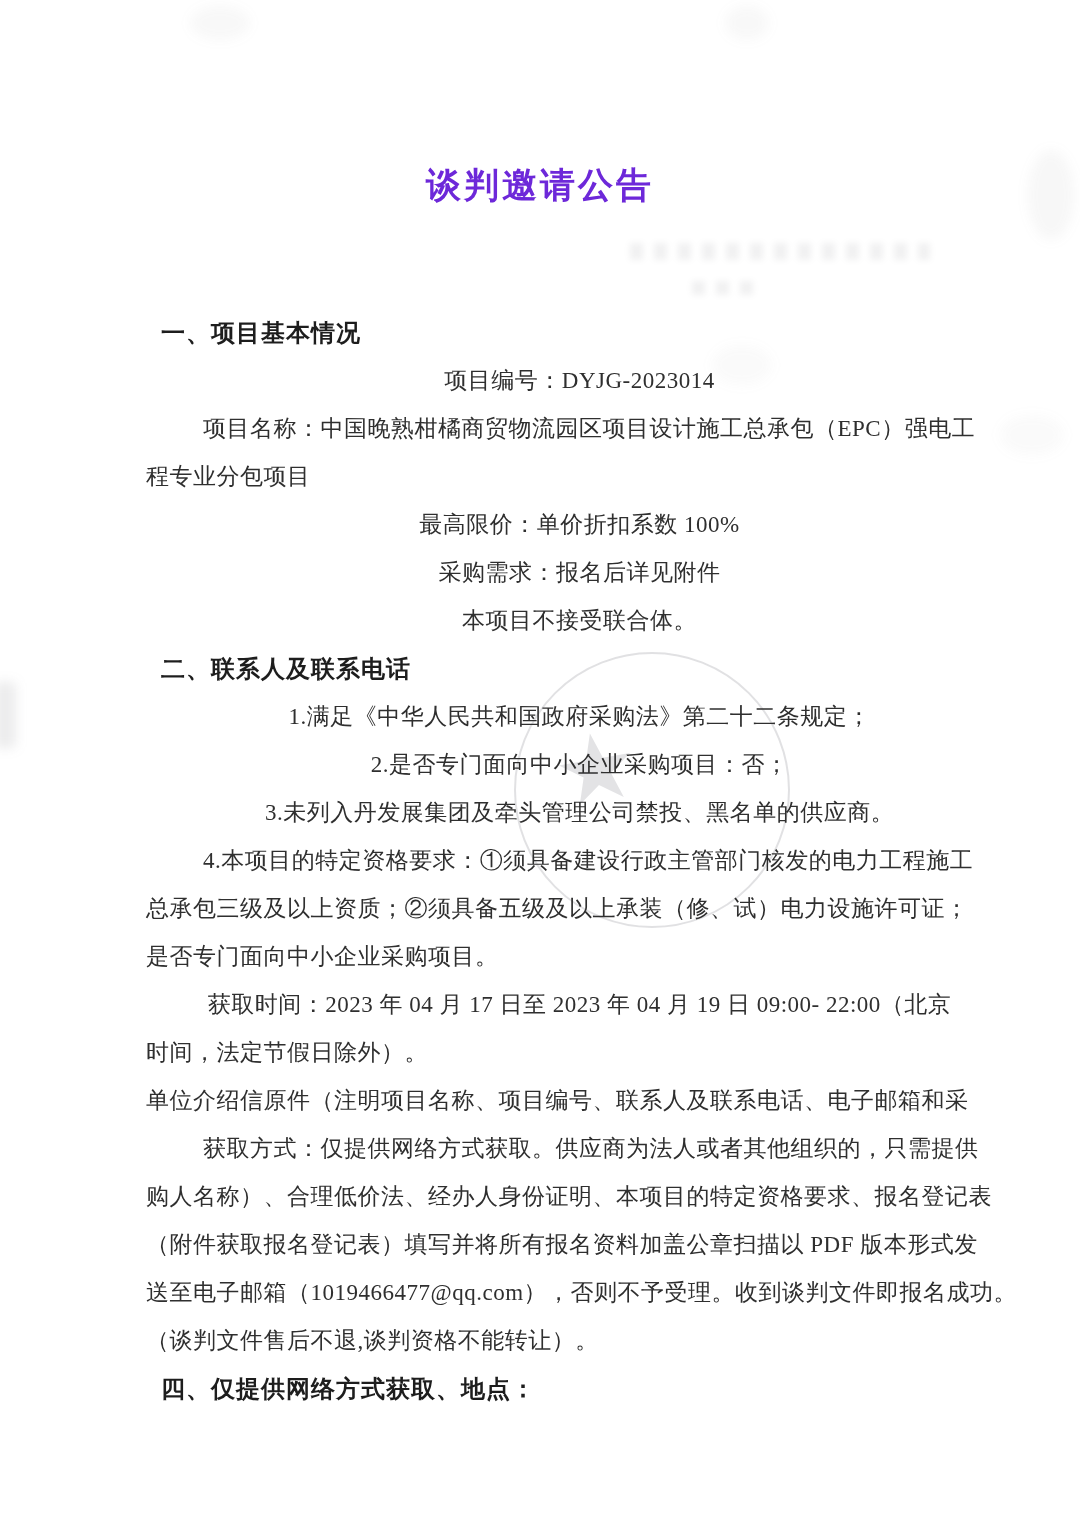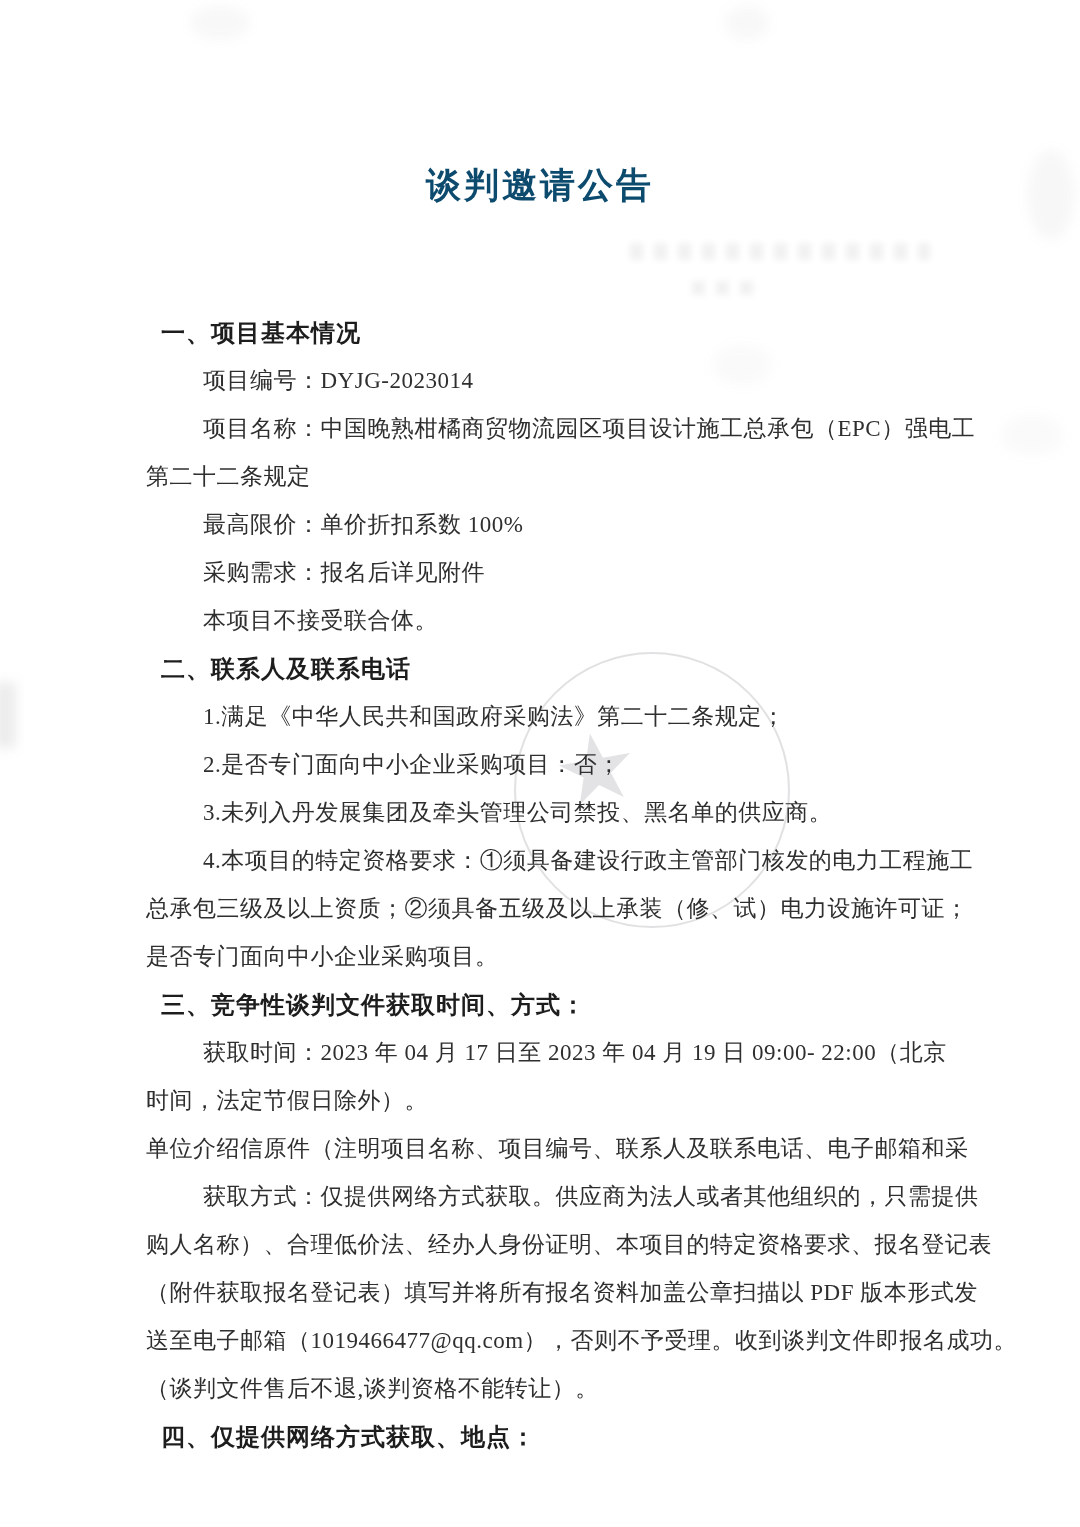--- a/index.html
+++ b/index.html
@@ -16,40 +16,40 @@
   }
 
   .doc-title {
     margin: 162px 0 101px 0;
     height: 48px;
     line-height: 48px;
     text-align: center;
     font-size: 35px;
     font-weight: 700;
     letter-spacing: 3px;
-    color: #0c4a6e;
+    color: #6d28d9;
     font-family: "Liberation Serif", "DejaVu Serif", serif;
   }
 
   .doc-body {
     margin: 0 120px 0 142px;
     position: relative;
     z-index: 2;
   }
 
   .ln {
     margin: 4px;
     height: 44px;
     line-height: 44px;
     font-size: 23px;
     letter-spacing: 0.5px;
     white-space: nowrap;
     color: #2f2f2f;
   }
-  .ln.indent { padding-left: 57px; }
+  .ln.indent { padding-left: 57px; text-align: center; }
   .ln.heading {
     padding-left: 15px;
     font-weight: 700;
     font-size: 24px;
     letter-spacing: 1px;
     color: #1d1d1d;
     font-family: "Liberation Sans", "DejaVu Sans", sans-serif;
   }
 
   
@@ -121,32 +121,31 @@
   <div class="seal">
     <span class="star">★</span>
   </div>
 
   <h1 class="doc-title">谈判邀请公告</h1>
 
   <div class="doc-body">
     <p class="ln heading">一、项目基本情况</p>
     <p class="ln indent">项目编号：DYJG-2023014</p>
     <p class="ln indent">项目名称：中国晚熟柑橘商贸物流园区项目设计施工总承包（EPC）强电工</p>
-    <p class="ln">第二十二条规定</p>
+    <p class="ln">程专业分包项目</p>
     <p class="ln indent">最高限价：单价折扣系数 100%</p>
     <p class="ln indent">采购需求：报名后详见附件</p>
     <p class="ln indent">本项目不接受联合体。</p>
     <p class="ln heading">二、联系人及联系电话</p>
     <p class="ln indent">1.满足《中华人民共和国政府采购法》第二十二条规定；</p>
     <p class="ln indent">2.是否专门面向中小企业采购项目：否；</p>
     <p class="ln indent">3.未列入丹发展集团及牵头管理公司禁投、黑名单的供应商。</p>
     <p class="ln indent">4.本项目的特定资格要求：①须具备建设行政主管部门核发的电力工程施工</p>
     <p class="ln">总承包三级及以上资质；②须具备五级及以上承装（修、试）电力设施许可证；</p>
     <p class="ln">是否专门面向中小企业采购项目。</p>
-    <p class="ln heading">三、竞争性谈判文件获取时间、方式：</p>
     <p class="ln indent">获取时间：2023 年 04 月 17 日至 2023 年 04 月 19 日 09:00- 22:00（北京</p>
     <p class="ln">时间，法定节假日除外）。</p>
     <p class="ln">单位介绍信原件（注明项目名称、项目编号、联系人及联系电话、电子邮箱和采</p>
     <p class="ln indent">获取方式：仅提供网络方式获取。供应商为法人或者其他组织的，只需提供</p>
     <p class="ln">购人名称）、合理低价法、经办人身份证明、本项目的特定资格要求、报名登记表</p>
     <p class="ln">（附件获取报名登记表）填写并将所有报名资料加盖公章扫描以 PDF 版本形式发</p>
     <p class="ln">送至电子邮箱（1019466477@qq.com），否则不予受理。收到谈判文件即报名成功。</p>
     <p class="ln">（谈判文件售后不退,谈判资格不能转让）。</p>
     <p class="ln heading">四、仅提供网络方式获取、地点：</p>
   </div>

